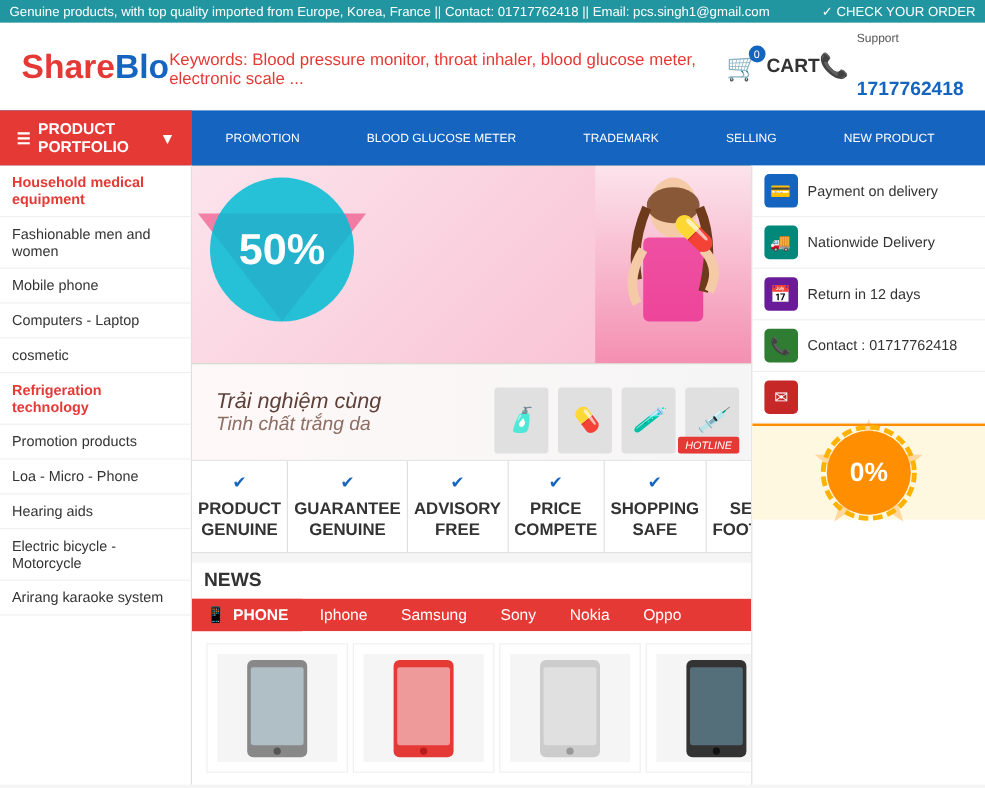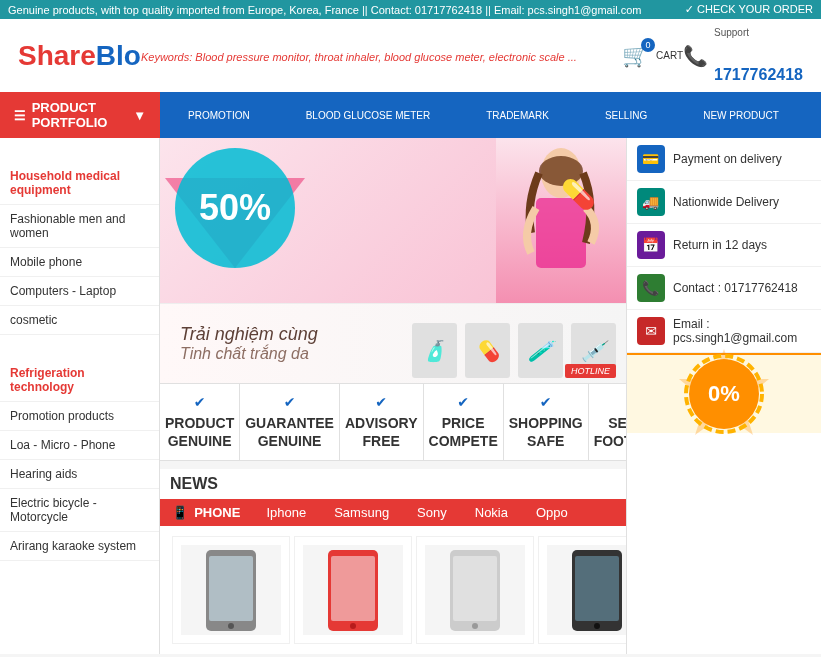--- a/index.html
+++ b/index.html
@@ -39,24 +39,23 @@
     }
     .search-box button {
       background: #1565c0;
       border: none;
       color: #fff;
       padding: 6px 12px;
       cursor: pointer;
       font-size: 14px;
     }
     .search-keywords {
-      font-size: 11px;
+      font-size: 14px;
       color: #555;
       margin-top: 3px;
-      font-style: italic;
     }
     .search-keywords span { color: #e53935; }
     .cart-area {
       display: flex;
       align-items: center;
       gap: 6px;
       color: #333;
       cursor: pointer;
       position: relative;
     }
@@ -72,21 +71,21 @@
       background: #1565c0;
       color: #fff;
       font-size: 9px;
       border-radius: 50%;
       width: 14px;
       height: 14px;
       display: flex;
       align-items: center;
       justify-content: center;
     }
-    .cart-label { font-weight: normal; font-size: 10px; }
+    .cart-label { font-weight: bold; font-size: 16px; }
     .phone-area {
       display: flex;
       align-items: center;
       gap: 6px;
       color: #1565c0;
     }
     .phone-icon { font-size: 20px; color: #2196a0; }
     .phone-support { font-size: 10px; color: #555; }
     .phone-number { font-size: 16px; font-weight: bold; color: #1565c0; margin-top: 28px; }
 
@@ -134,21 +133,21 @@
       border-right: 1px solid #e0e0e0;
       flex-shrink: 0;
     }
     .sidebar-item {
       padding: 7px 10px;
       font-size: 12px;
       cursor: pointer;
       border-bottom: 1px solid #f0f0f0;
       color: #333;
     }
-    .sidebar-item.highlight { color: #e53935; font-weight: bold; margin-top: 24px; }
+    .sidebar-item.highlight { color: #e53935; font-weight: bold; }
 
     
     .center-content {
       flex: 1;
       overflow: hidden;
     }
 
     
     .banner-area {
       position: relative;
@@ -558,21 +557,20 @@
     <div class="right-info-item">
       <div class="right-info-icon icon-purple">📅</div>
       <span>Return in 12 days</span>
     </div>
     <div class="right-info-item">
       <div class="right-info-icon icon-green">📞</div>
       <span>Contact : 01717762418</span>
     </div>
     <div class="right-info-item">
       <div class="right-info-icon icon-red">✉</div>
-      <span>Email : pcs.singh1@gmail.com</span>
     </div>
 
     <div class="badge-0-area">
       <div style="position:relative;display:flex;align-items:center;justify-content:center;">
 
         <svg width="100" height="100" viewBox="0 0 100 100">
 
           <polygon points="50,5 61,35 95,35 68,57 79,91 50,70 21,91 32,57 5,35 39,35" fill="#ff8f00" opacity="0.3"></polygon>
           <circle cx="50" cy="50" r="35" fill="#ff8f00"></circle>
           <circle cx="50" cy="50" r="38" fill="none" stroke="#ffb300" stroke-width="4" stroke-dasharray="8,4"></circle>

